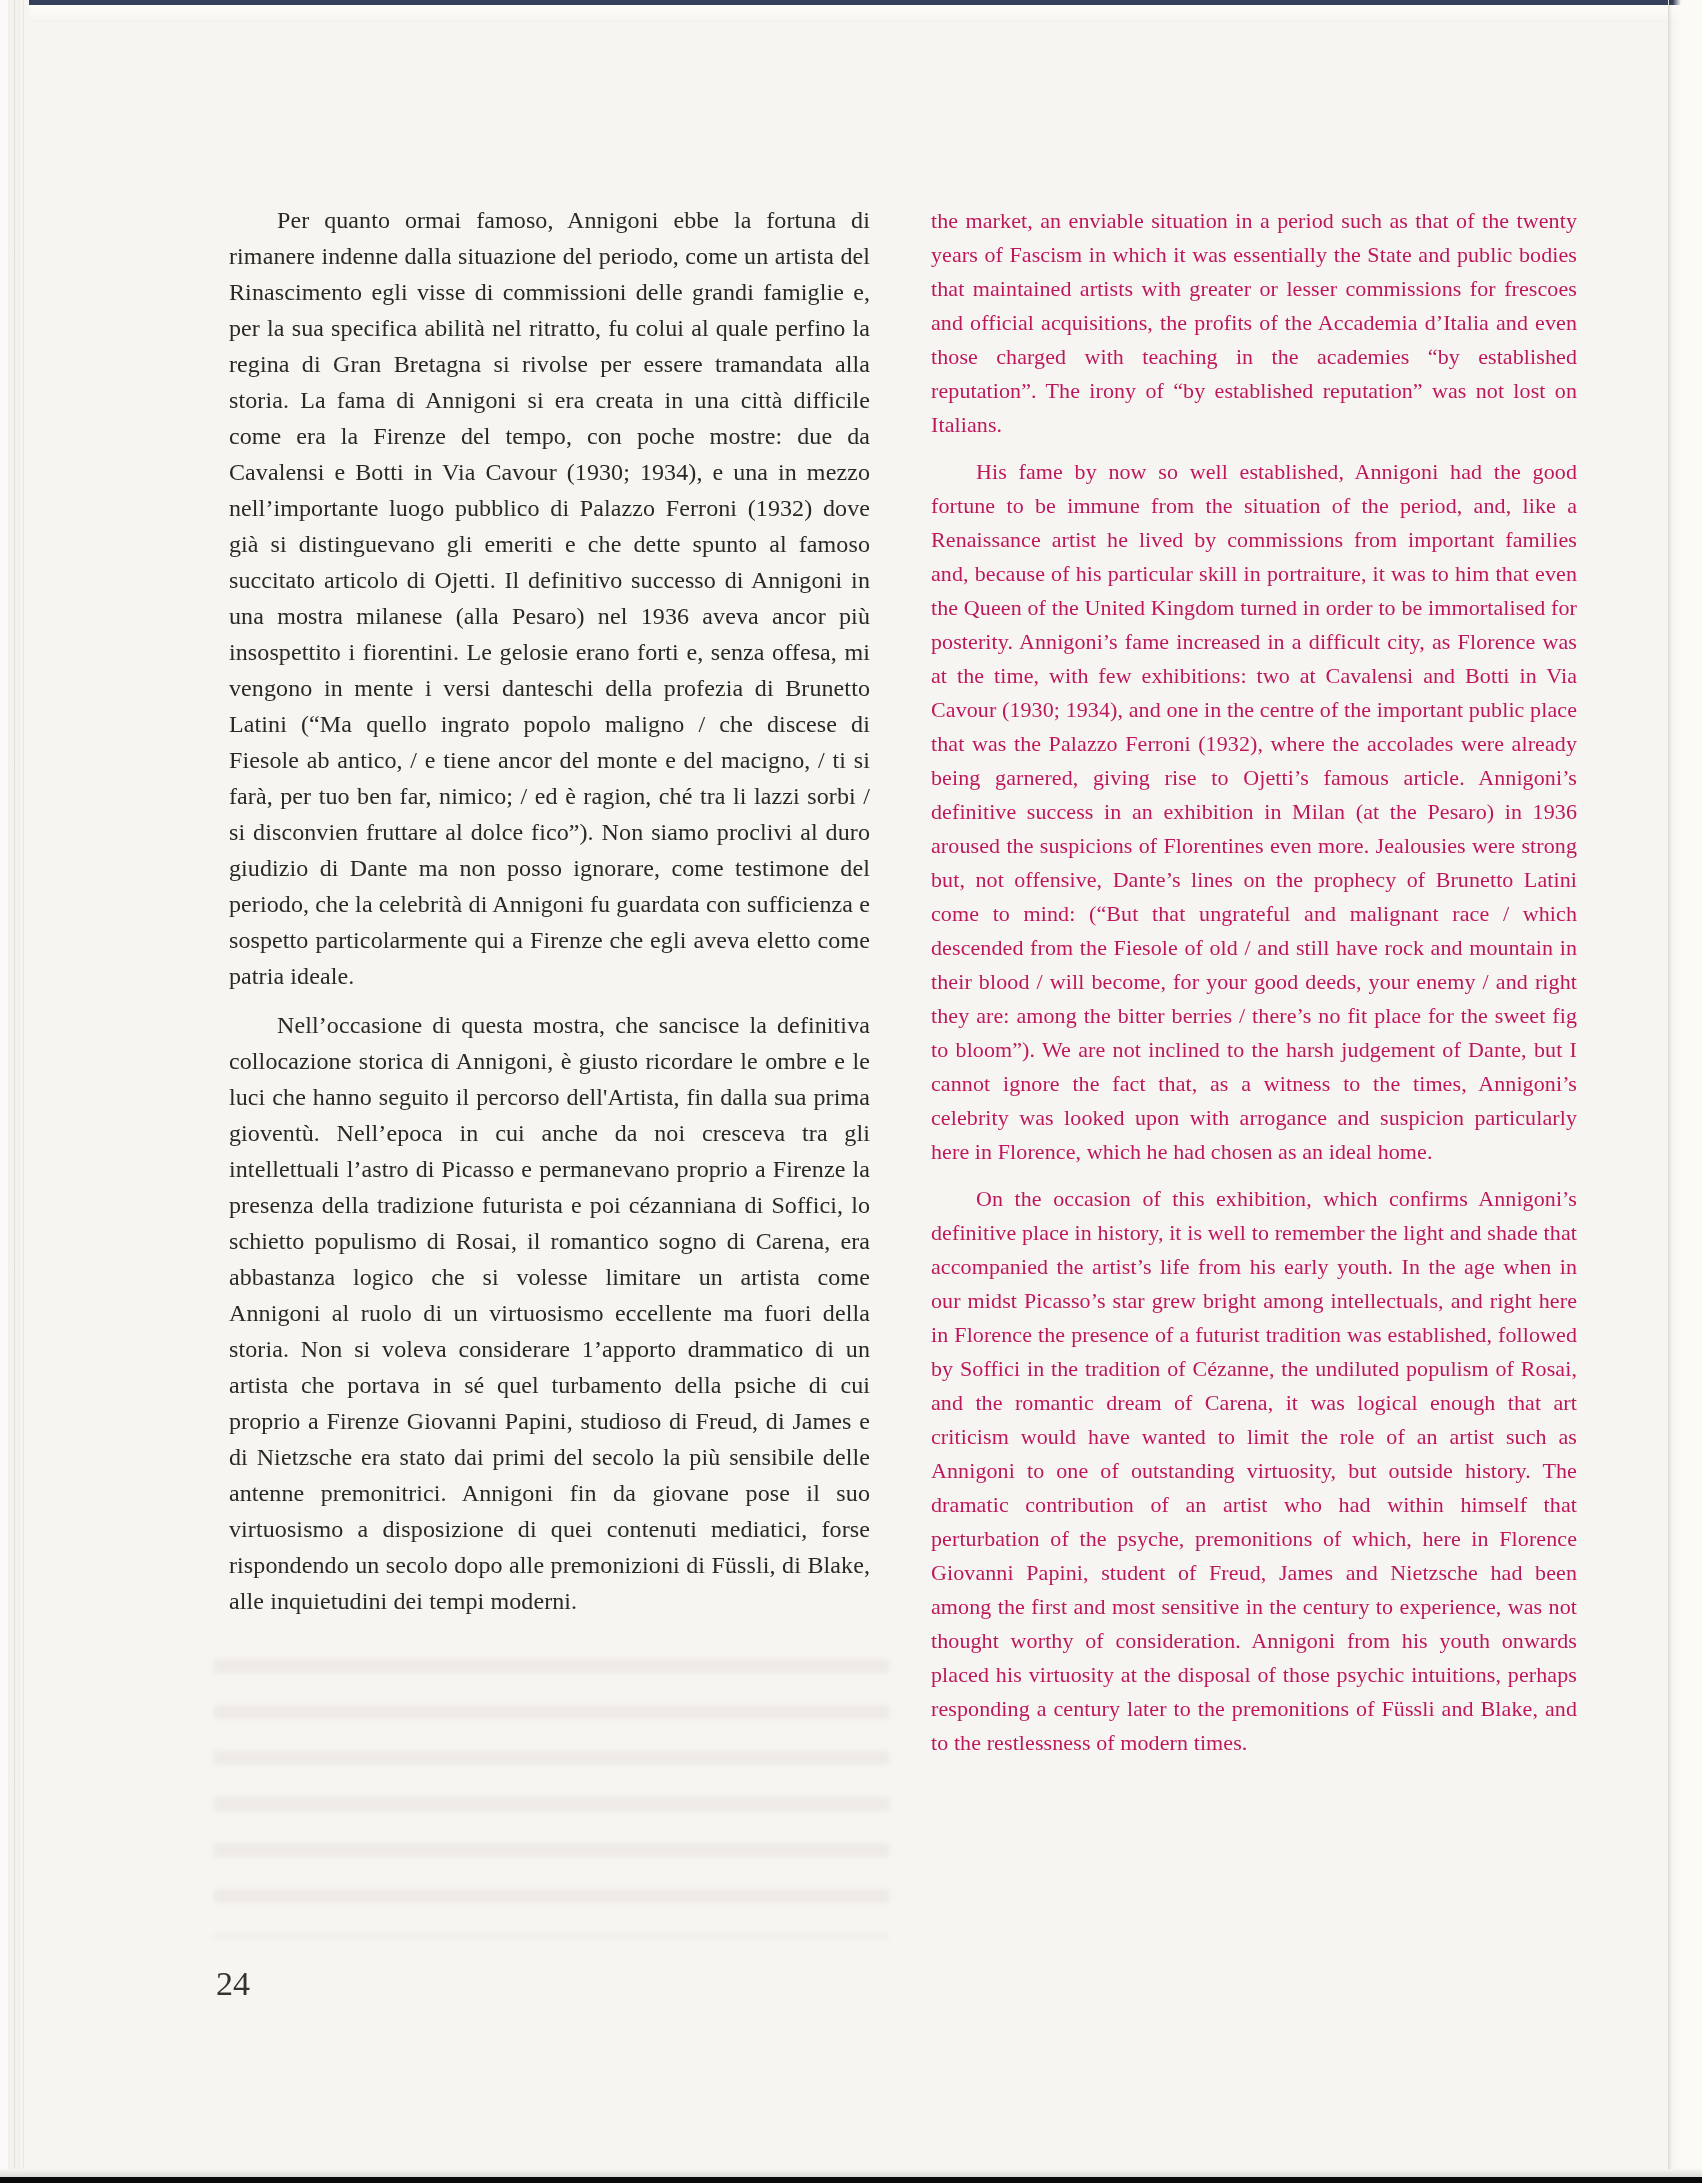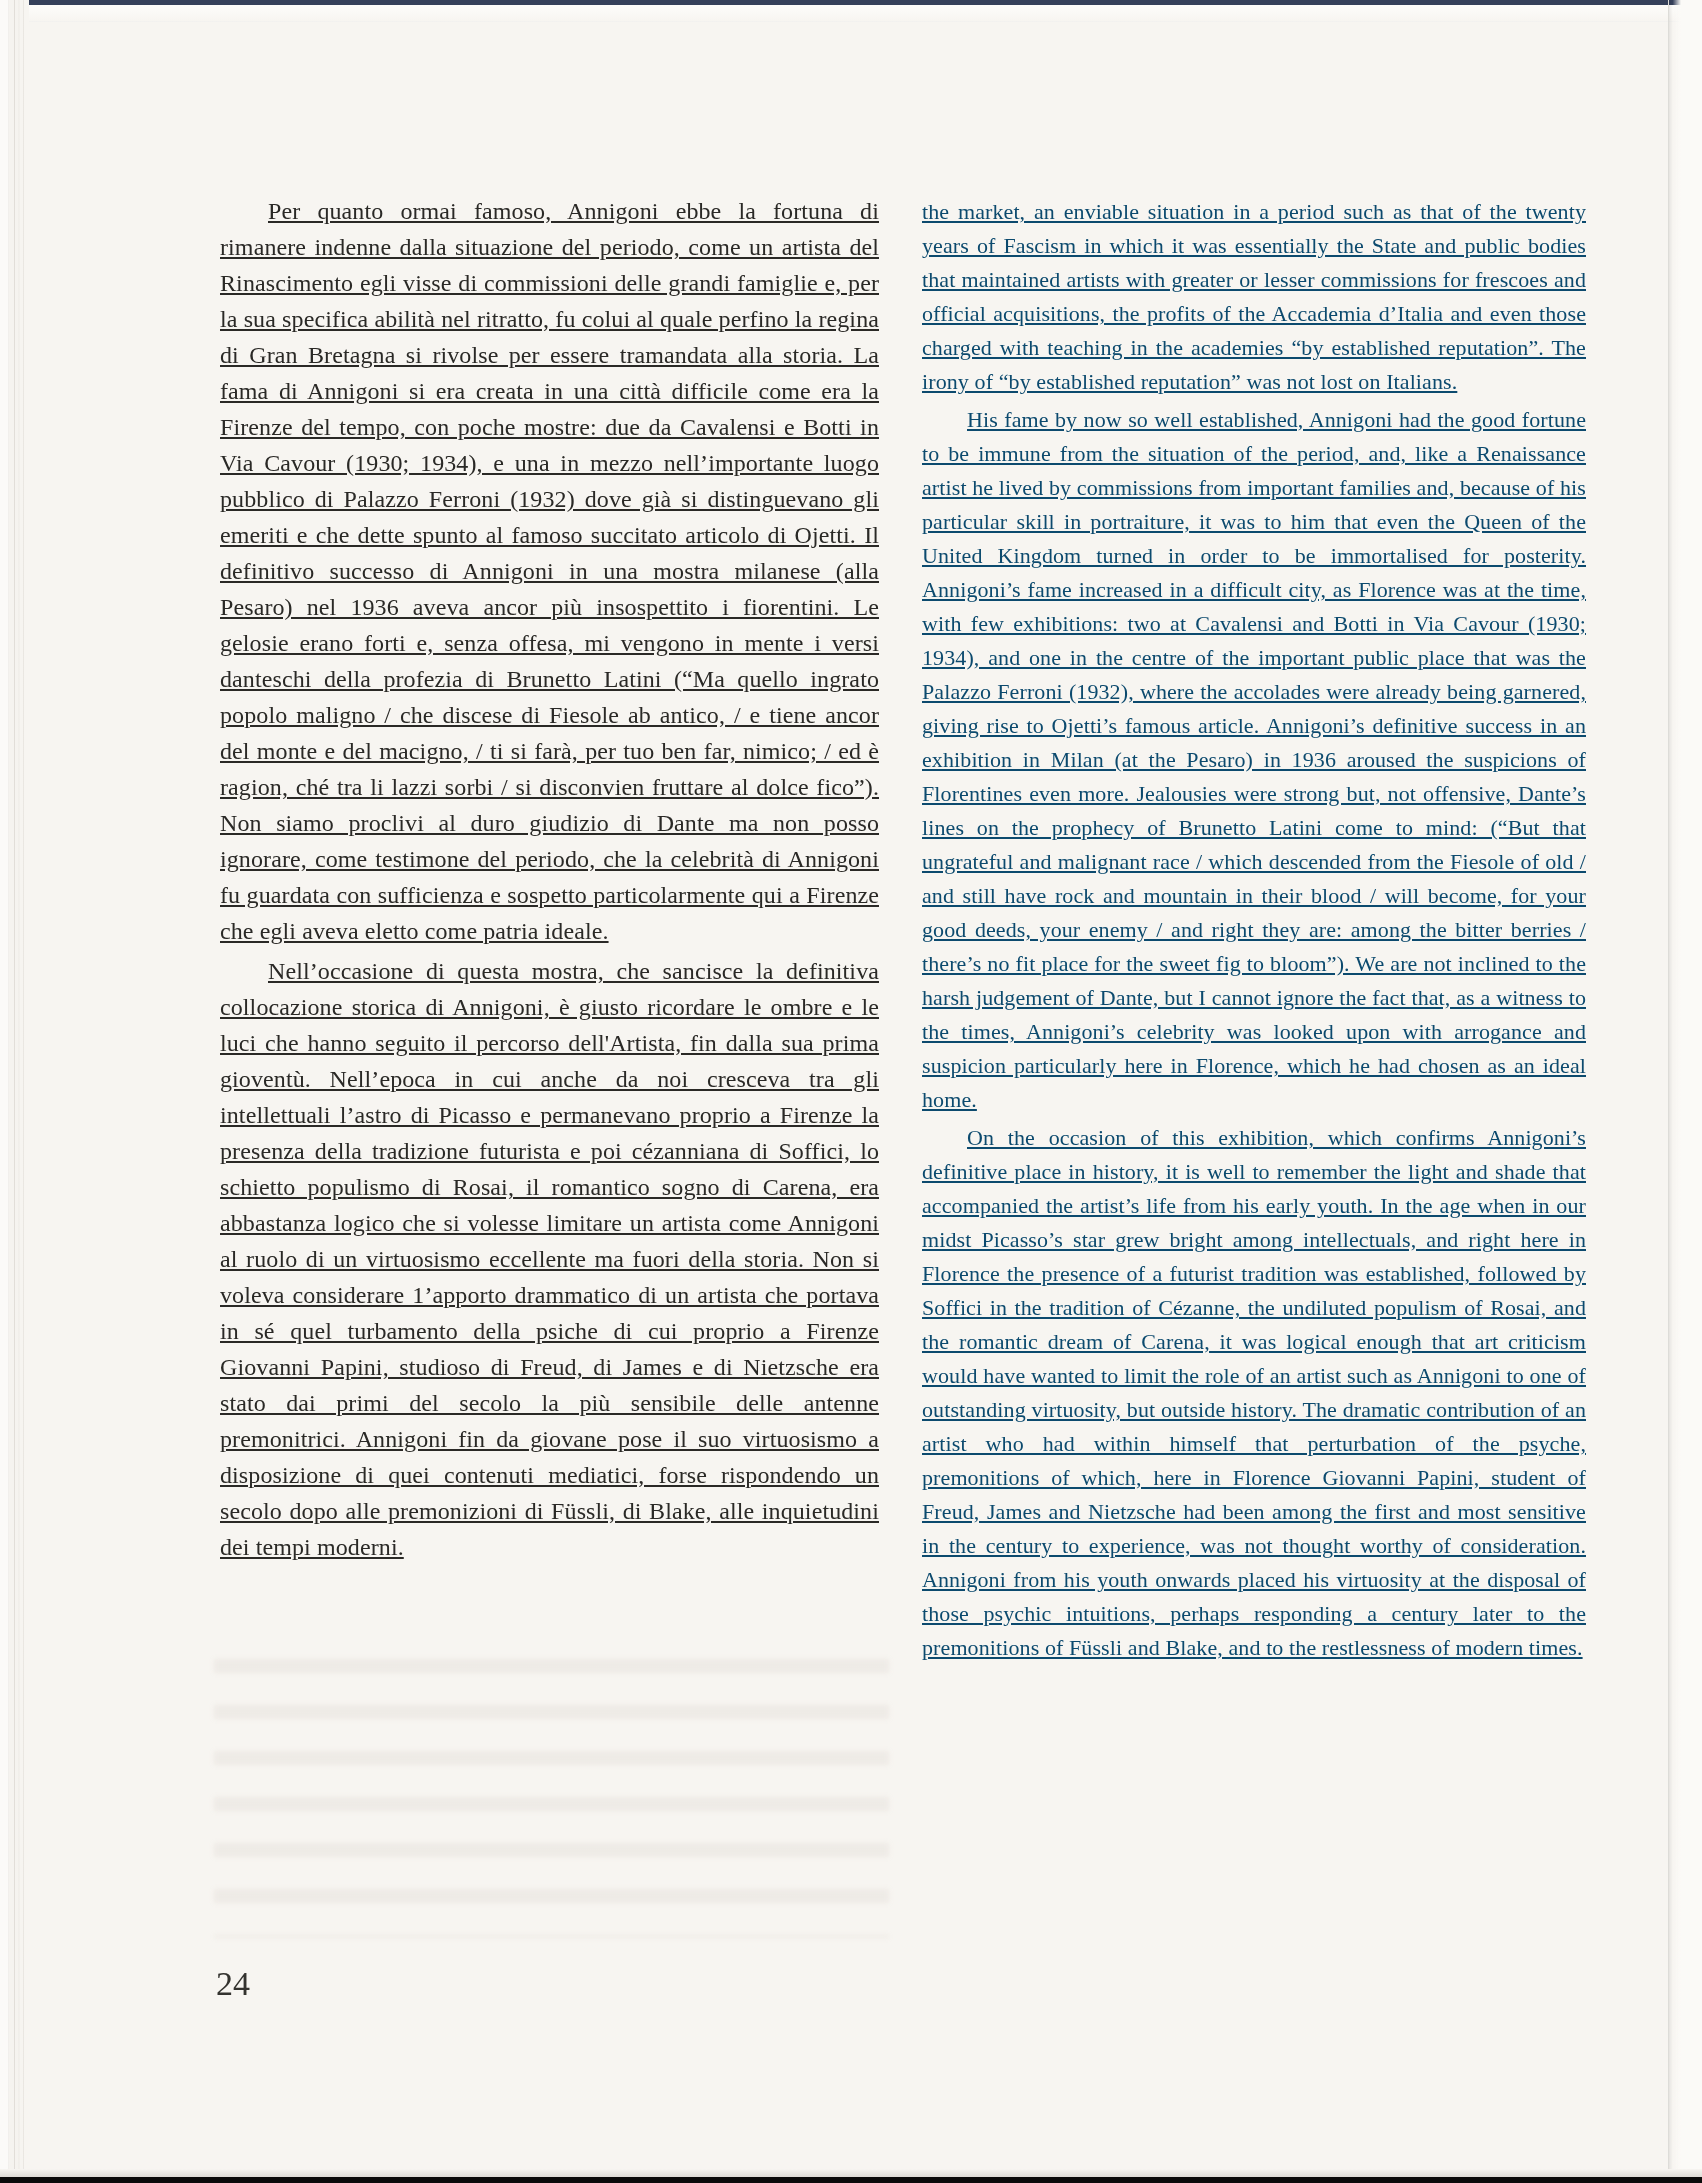--- a/index.html
+++ b/index.html
@@ -65,37 +65,37 @@
     background: linear-gradient(to right, rgba(0,0,0,0.07) 0px, rgba(0,0,0,0.0) 3.6px, #fbfaf7 12px, #fbfaf7 100%);
     border-left: 0.6px solid rgba(90,85,78,0.18);
   }
   
   .col {
     position: absolute;
     text-align: justify;
     hyphens: none;
     -webkit-hyphens: none;
   }
-  .col p { margin: 4px; padding: 0; text-decoration: underline; }
+  .col p { margin: 13px; padding: 0; }
   .col-it {
     left: 216px; top: 189px;
     width: 667px;
     font-size: 24px;
     line-height: 36px;
     color: #29282575;
     color: #2a2926;
     letter-spacing: 0.1px;
   }
   .col-it p.indent { text-indent: 48px; }
   .col-en {
     left: 918px; top: 191px;
     width: 672px;
     font-size: 22px;
     line-height: 34px;
-    color: #0c4a6e;
+    color: #be185d;
     letter-spacing: 0.1px;
   }
   .col-en p.indent { text-indent: 45px; }
   
   .bleedthrough {
     position: absolute;
     left: 214px; top: 1659px;
     width: 675px; height: 279px;
     background: repeating-linear-gradient(
       to bottom,

